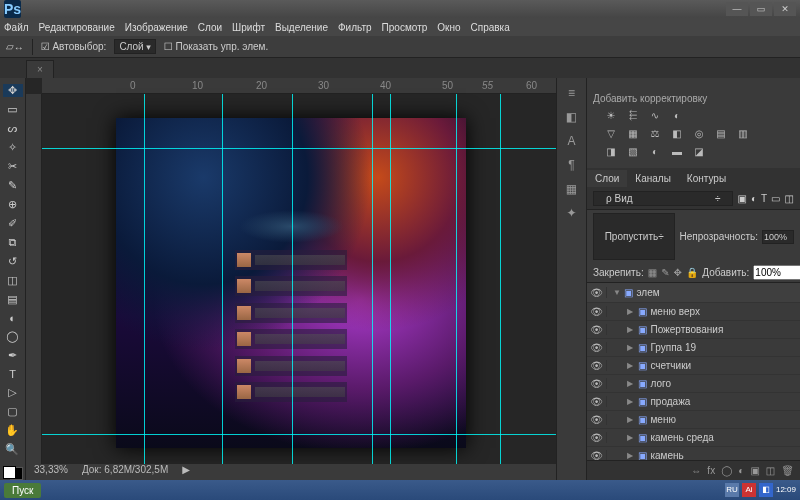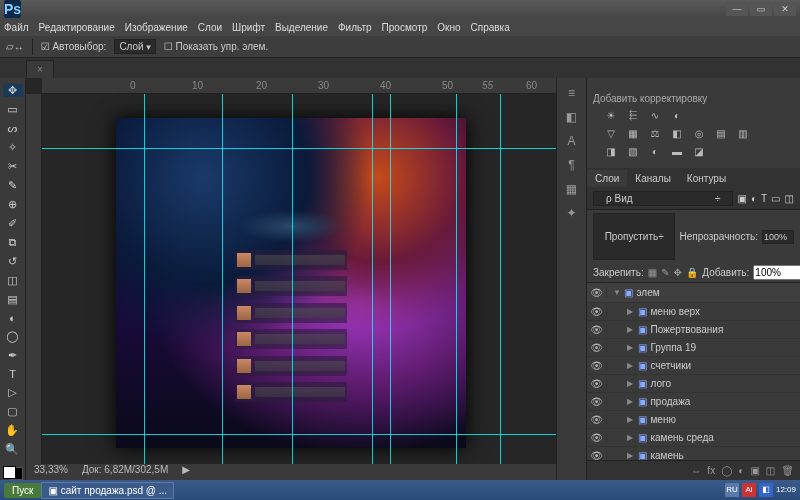--- a/index.html
+++ b/index.html
@@ -57,21 +57,21 @@
 .lock-row .ic { width:14px; text-align:center; color:#999; cursor:pointer; }
 .layers { flex:1; overflow:auto; background:#3a3a3a; }
 .layer { display:flex; align-items:center; height:18px; border-bottom:1px solid #333; font-size:9px; }
 .layer .eye { width:20px; text-align:center; color:#bbb; cursor:pointer; border-right:1px solid #333; font-size:10px; }
 .layer .indent { display:flex; align-items:center; flex:1; padding-left:4px; gap:3px; cursor:pointer; }
 .layer .arr { color:#888; font-size:8px; width:8px; }
 .layer .folder { color:#8af; font-size:10px; }
 .layer.top { height:20px; background:#3f3f3f; }
 .lay-foot { height:20px; background:#323232; border-top:1px solid #222; display:flex; align-items:center; justify-content:flex-end; gap:6px; padding:0 6px; color:#999; }
 .lay-foot span { cursor:pointer; font-size:10px; }
-.taskbar { position:absolute; bottom:0; left:0; right:0; height:20px; background:linear-gradient(#3a5a8a,#2a4a7a); display:flex; align-items:center; padding:0 4px; color:#fff; font-size:9px; gap:0; }
+.taskbar { position:absolute; bottom:0; left:0; right:0; height:20px; background:linear-gradient(#3a5a8a,#2a4a7a); display:flex; align-items:center; padding:0 4px; color:#fff; font-size:9px; gap:11px; }
 .taskbar .start { background:#4a7a3a; padding:2px 8px; border-radius:2px; cursor:pointer; }
 .taskbar .task { background:#3a5a8a; border:1px solid #5a7aaa; padding:2px 6px; cursor:pointer; }
 .taskbar .tray { margin-left:auto; display:flex; gap:3px; align-items:center; }
 .taskbar .tray span { width:14px; height:14px; background:#5a7aaa; display:inline-block; font-size:8px; text-align:center; line-height:14px; }
 </style>
 </head>
 <body>
 
 <div class="win-bar">
   <span class="ps-badge">Ps</span>
@@ -359,20 +359,19 @@
       <span>◐</span>
       <span>▣</span>
       <span>◫</span>
       <span>🗑</span>
     </div>
   </div>
 </div>
 
 <div class="taskbar">
   <span class="start"><span>Пуск</span></span>
-  <span class="task">▣ <span>сайт продажа.psd @ ...</span></span>
   <div class="tray">
     <span>RU</span>
     <span style="background:#c33">Ai</span>
     <span style="background:#36c">◧</span>
     <span style="width:auto;background:none">12:09</span>
   </div>
 </div>
 
 </body></html>

